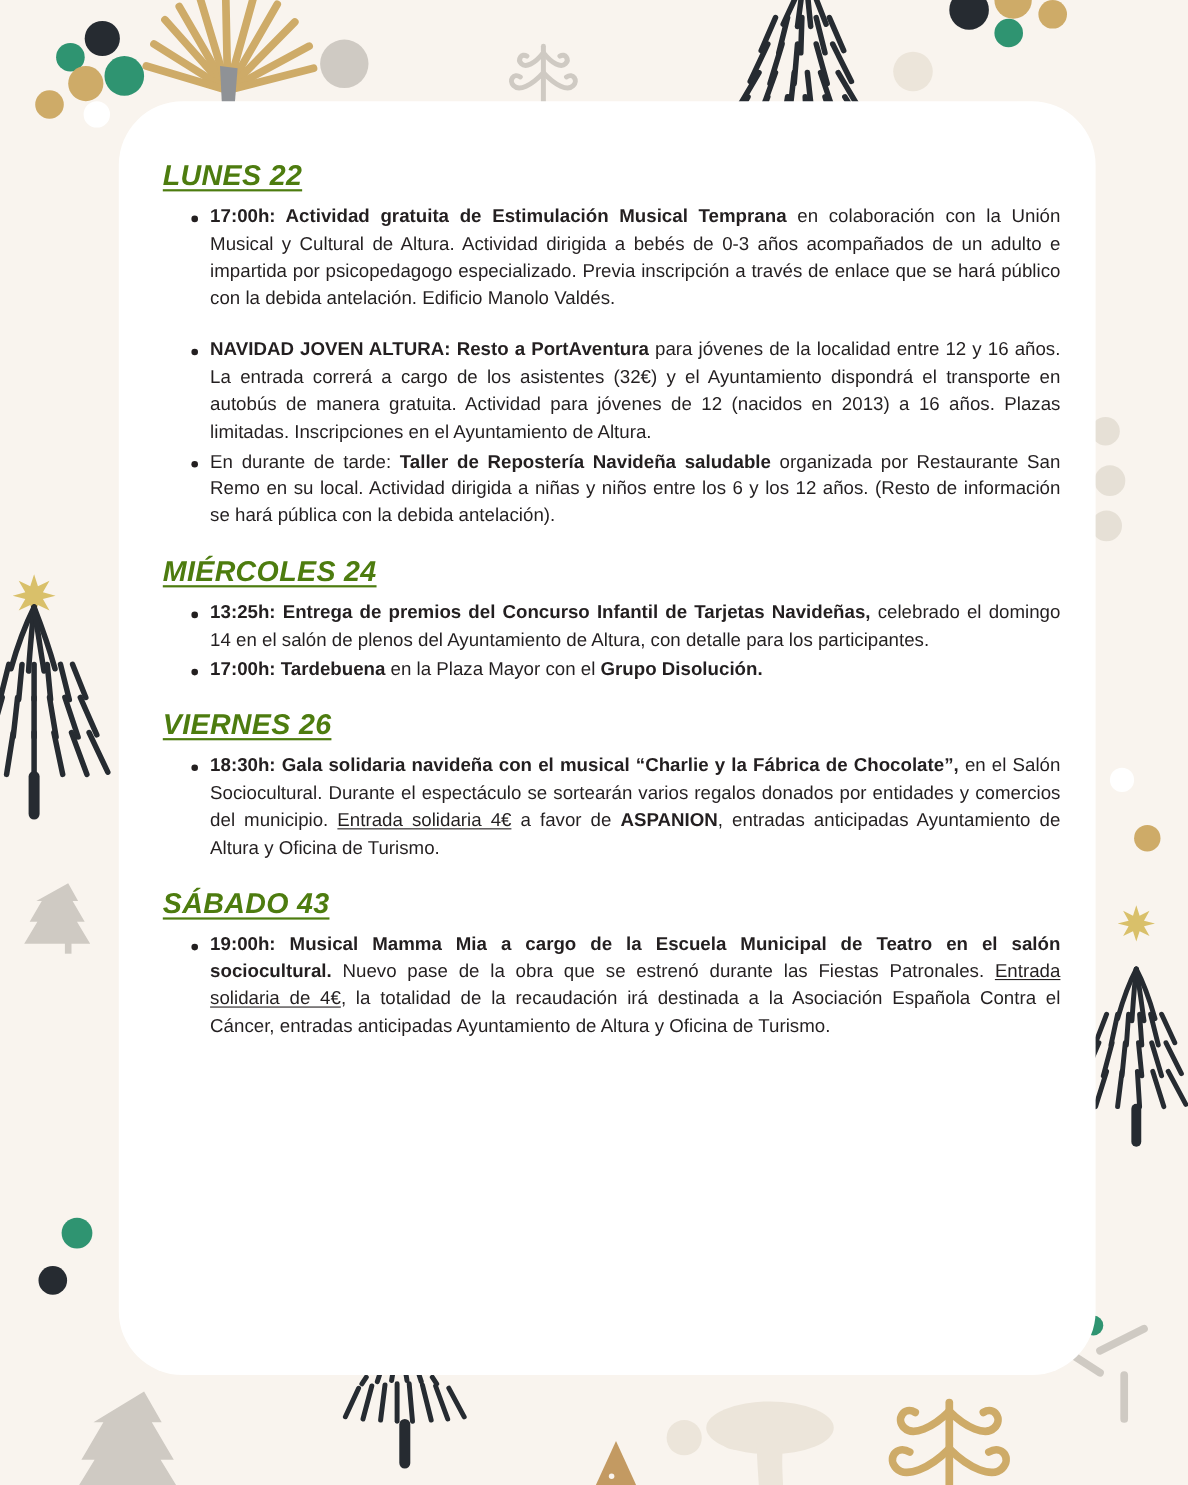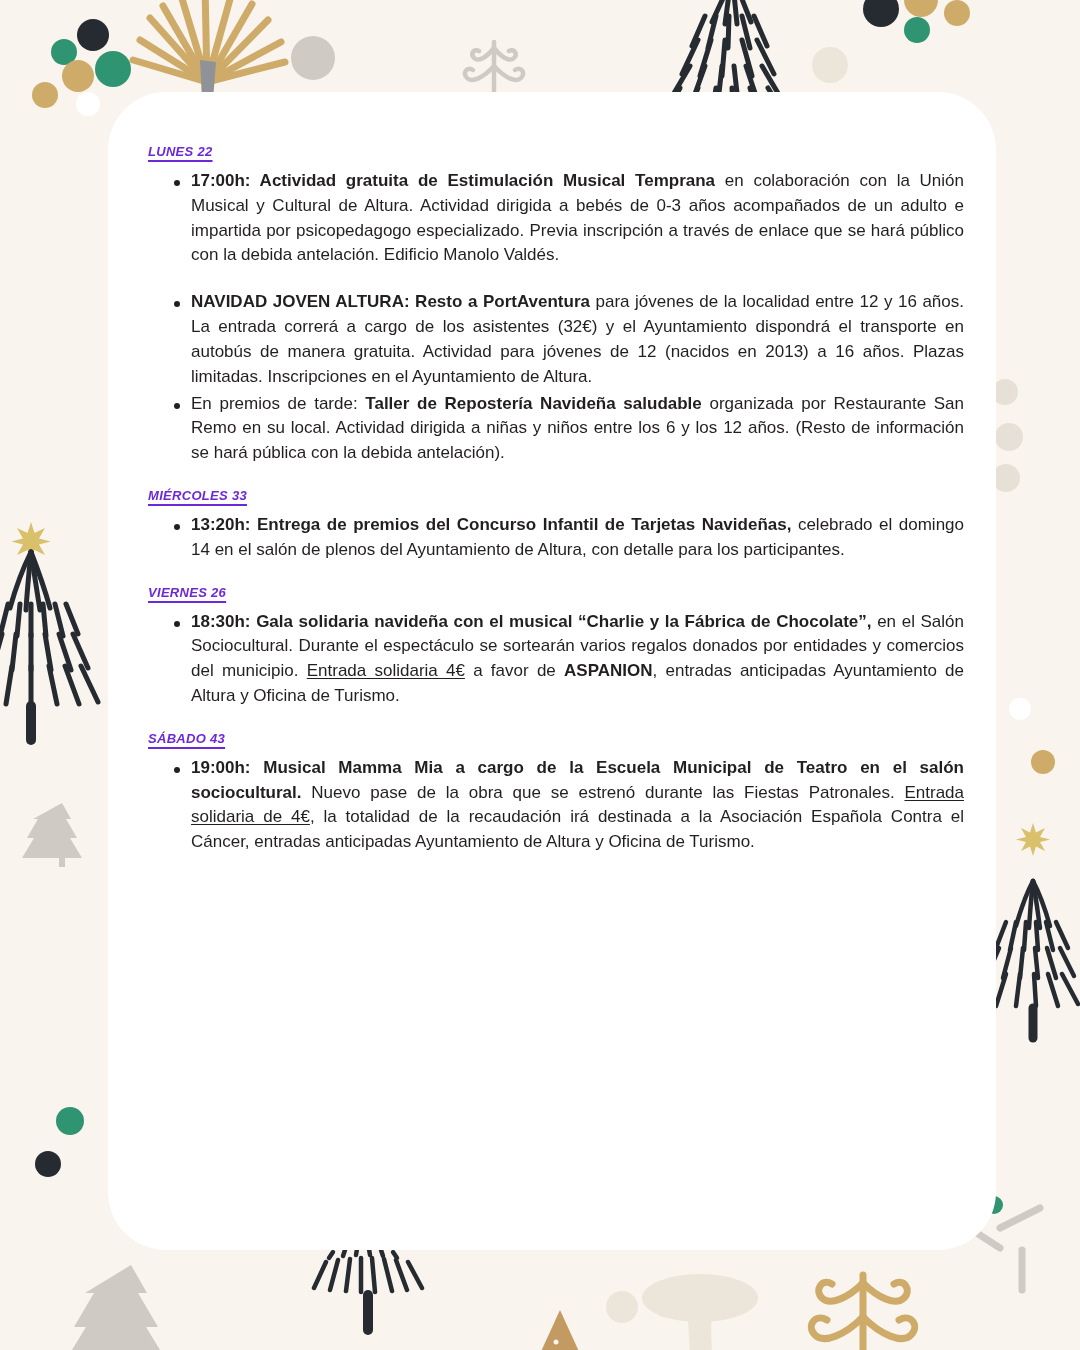--- a/index.html
+++ b/index.html
@@ -43,23 +43,23 @@
     right: 24px;
     bottom: 20px;
     padding: 0 8px;
   }
 
   
   .day-heading {
     font-family: "Liberation Sans", sans-serif;
     font-style: italic;
     font-weight: bold;
-    font-size: 13px;
+    font-size: 26px;
     letter-spacing: 0.3px;
-    color: #6d28d9;
+    color: #4d7c0f;
     text-decoration: underline;
     text-underline-offset: 4px;
     text-decoration-thickness: 2px;
     margin: 0 0 10px 8px;
     display: block;
   }
   .day-block { margin-bottom: 22px; }
   .day-block:last-child { margin-bottom: 0; }
 
   
@@ -306,27 +306,28 @@
     <div id="schedule-root">
         <div class="day-block">
           <span class="day-heading">LUNES 22</span>
           <ul class="events">
             <li><b>17:00h: Actividad gratuita de Estimulación Musical Temprana</b><span> en colaboración con la Unión Musical y Cultural de Altura. Actividad dirigida a bebés de 0-3 años acompañados de un adulto e impartida por psicopedagogo especializado. Previa inscripción a través de enlace que se hará público con la debida antelación. Edificio Manolo Valdés.</span></li>
           </ul>
         </div>
         <div class="day-block">
           <ul class="events">
             <li><b>NAVIDAD JOVEN ALTURA: Resto a PortAventura</b><span> para jóvenes de la localidad entre 12 y 16 años. La entrada correrá a cargo de los asistentes (32€) y el Ayuntamiento dispondrá el transporte en autobús de manera gratuita. Actividad para jóvenes de 12 (nacidos en 2013) a 16 años. Plazas limitadas. Inscripciones en el Ayuntamiento de Altura.</span></li>
-            <li><span>En premios de tarde: </span><b>Taller de Repostería Navideña saludable</b><span> organizada por Restaurante San Remo en su local. Actividad dirigida a niñas y niños entre los 6 y los 12 años. (Resto de información se hará pública con la debida antelación).</span></li>
-          </ul>
-        </div>
-        <div class="day-block">
-          <span class="day-heading">MIÉRCOLES 33</span>
-          <ul class="events">
-            <li><b>13:20h: Entrega de premios del Concurso Infantil de Tarjetas Navideñas,</b><span> celebrado el domingo 14 en el salón de plenos del Ayuntamiento de Altura, con detalle para los participantes.</span></li>
+            <li><span>En durante de tarde: </span><b>Taller de Repostería Navideña saludable</b><span> organizada por Restaurante San Remo en su local. Actividad dirigida a niñas y niños entre los 6 y los 12 años. (Resto de información se hará pública con la debida antelación).</span></li>
+          </ul>
+        </div>
+        <div class="day-block">
+          <span class="day-heading">MIÉRCOLES 24</span>
+          <ul class="events">
+            <li><b>13:25h: Entrega de premios del Concurso Infantil de Tarjetas Navideñas,</b><span> celebrado el domingo 14 en el salón de plenos del Ayuntamiento de Altura, con detalle para los participantes.</span></li>
+            <li><b>17:00h: Tardebuena</b><span> en la Plaza Mayor con el </span><b>Grupo Disolución.</b></li>
           </ul>
         </div>
         <div class="day-block">
           <span class="day-heading">VIERNES 26</span>
           <ul class="events">
             <li><b>18:30h: Gala solidaria navideña con el musical “Charlie y la Fábrica de Chocolate”,</b><span> en el Salón Sociocultural. Durante el espectáculo se sortearán varios regalos donados por entidades y comercios del municipio. </span><u>Entrada solidaria 4€</u><span> a favor de </span><b>ASPANION</b><span>, entradas anticipadas Ayuntamiento de Altura y Oficina de Turismo.</span></li>
           </ul>
         </div>
         <div class="day-block">
           <span class="day-heading">SÁBADO 43</span>

